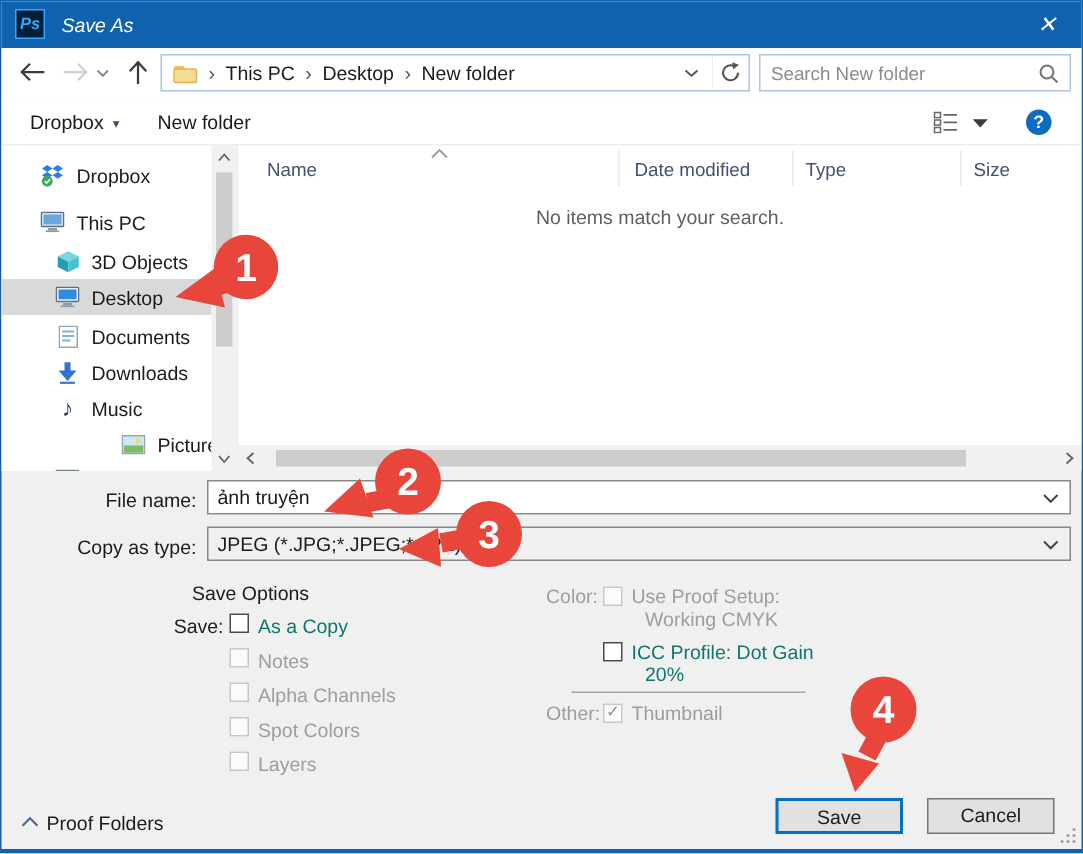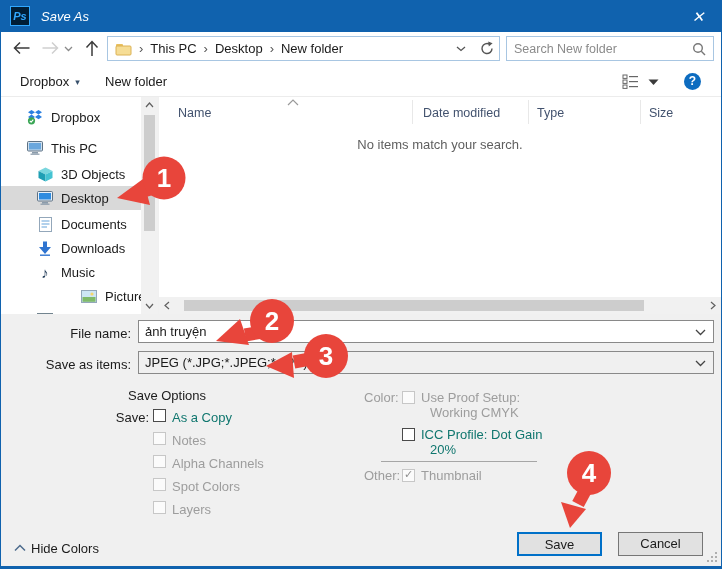--- a/index.html
+++ b/index.html
@@ -281,21 +281,21 @@
   </div>
 
   <div class="form-label" style="top:325px;">File name:</div>
   <div class="combo" style="top:319px;">
     <input type="text" value="ảnh truyện" style="">
     <svg class="chev" width="11" height="7">
       <polyline points="1,1 5.5,5.5 10,1" stroke="#444" stroke-width="1.3" fill="none"></polyline>
     </svg>
   </div>
 
-  <div class="form-label" style="top:356px;">Save as items:</div>
+  <div class="form-label" style="top:356px;">Copy as type:</div>
   <div class="combo gray" style="top:350px;">
     <span class="val">JPEG (*.JPG;*.JPEG;*.JPE)</span>
     <svg class="chev" width="11" height="7">
       <polyline points="1,1 5.5,5.5 10,1" stroke="#444" stroke-width="1.3" fill="none"></polyline>
     </svg>
   </div>
 
   <div class="so-text" style="left:127px;top:387px;">Save Options</div>
 
   <div class="so-text" style="left:70px;top:409px;width:78px;text-align:right;">Save:</div>
@@ -327,21 +327,21 @@
 
   <div class="so-text gray-t" style="left:363px;top:467px;">Other:</div>
   <div class="cb disabled" style="left:401px;top:468px;">
     <span class="tick">✓</span>
   </div>
   <div class="so-text gray-t" style="left:420px;top:467px;">Thumbnail</div>
 
   <svg class="abs" style="left:13px;top:543px;" width="12" height="8">
     <polyline points="1,6.5 6,1.5 11,6.5" stroke="#4d6b8c" stroke-width="1.5" fill="none"></polyline>
   </svg>
-  <div class="hide-folders">Hide Colors</div>
+  <div class="hide-folders">Proof Folders</div>
   <div class="btn btn-save">Save</div>
   <div class="btn btn-cancel">Cancel</div>
   <svg class="abs" style="left:706px;bottom:4px;" width="11" height="11">
     <circle cx="9" cy="2" r="1" fill="#9a9a9a"></circle>
     <circle cx="9" cy="6" r="1" fill="#9a9a9a"></circle>
     <circle cx="9" cy="10" r="1" fill="#9a9a9a"></circle>
     <circle cx="5" cy="6" r="1" fill="#9a9a9a"></circle>
     <circle cx="5" cy="10" r="1" fill="#9a9a9a"></circle>
     <circle cx="1" cy="10" r="1" fill="#9a9a9a"></circle>
   </svg>

